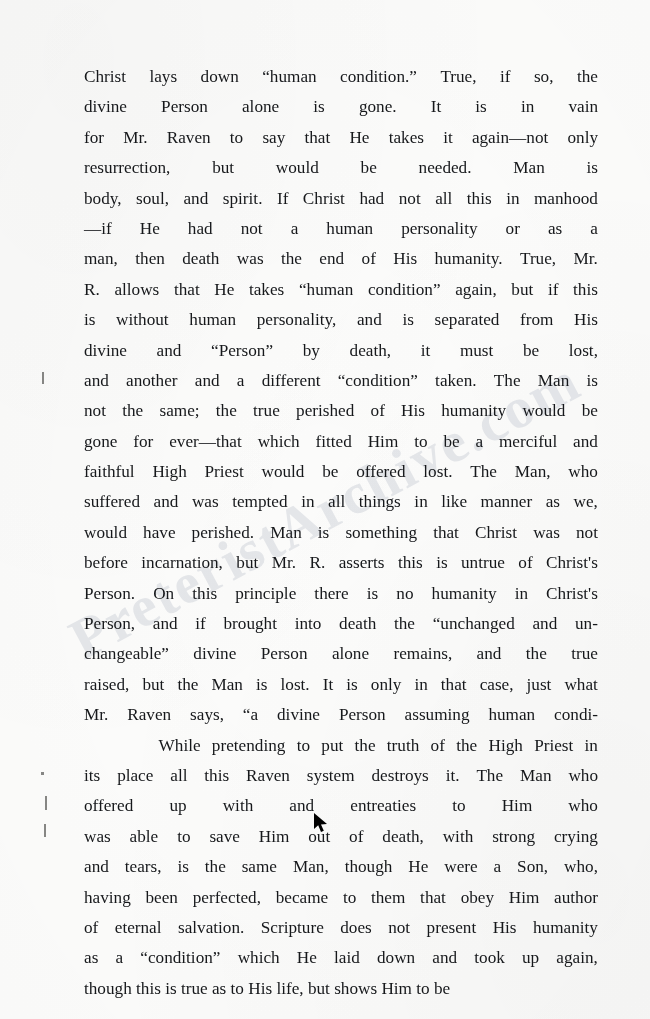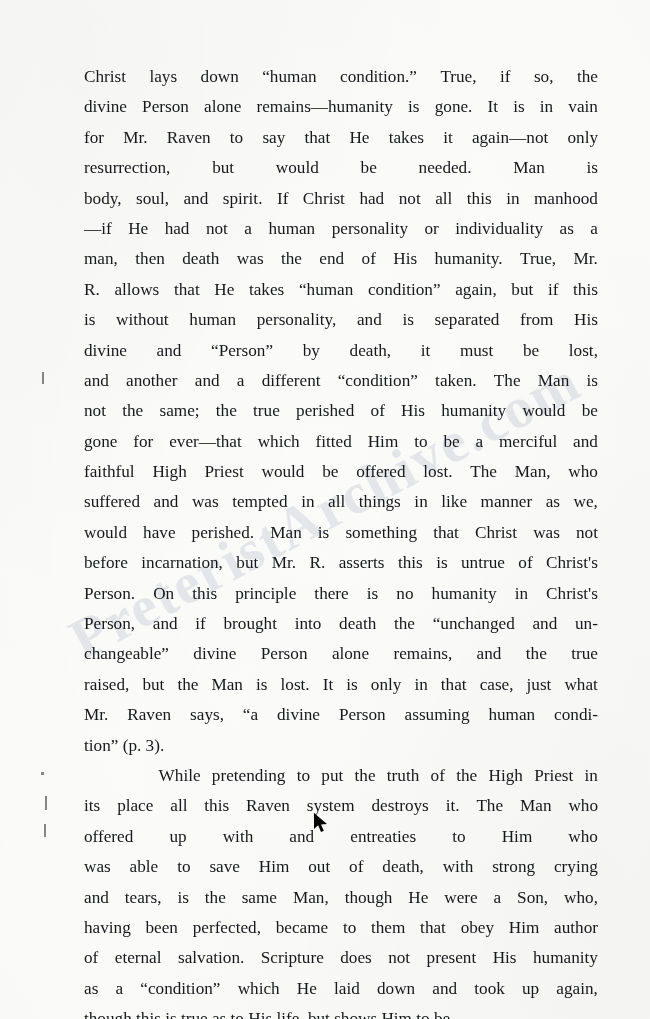--- a/index.html
+++ b/index.html
@@ -140,21 +140,20 @@
         <span class="w">condition.”</span>
         <span class="w">True,</span>
         <span class="w">if</span>
         <span class="w">so,</span>
         <span class="w">the</span>
       </div>
       <div class="line">
         <span class="w">divine</span>
         <span class="w">Person</span>
         <span class="w">alone</span>
-        <span class="w">remains—humanity</span>
         <span class="w">is</span>
         <span class="w">gone.</span>
         <span class="w">It</span>
         <span class="w">is</span>
         <span class="w">in</span>
         <span class="w">vain</span>
       </div>
       <div class="line">
         <span class="w">for</span>
         <span class="w">Mr.</span>
@@ -193,21 +192,20 @@
       </div>
       <div class="line">
         <span class="w">—if</span>
         <span class="w">He</span>
         <span class="w">had</span>
         <span class="w">not</span>
         <span class="w">a</span>
         <span class="w">human</span>
         <span class="w">personality</span>
         <span class="w">or</span>
-        <span class="w">individuality</span>
         <span class="w">as</span>
         <span class="w">a</span>
       </div>
       <div class="line">
         <span class="w">man,</span>
         <span class="w">then</span>
         <span class="w">death</span>
         <span class="w">was</span>
         <span class="w">the</span>
         <span class="w">end</span>
@@ -395,21 +393,20 @@
         <span class="w">Mr.</span>
         <span class="w">Raven</span>
         <span class="w">says,</span>
         <span class="w">“a</span>
         <span class="w">divine</span>
         <span class="w">Person</span>
         <span class="w">assuming</span>
         <span class="w">human</span>
         <span class="w">condi-</span>
       </div>
-      <div class="line last">tion” (p. 3).</div>
       <div class="line indent">
         <span style="display: inline-block; width: 26px;"></span>
         <span class="w">While</span>
         <span class="w">pretending</span>
         <span class="w">to</span>
         <span class="w">put</span>
         <span class="w">the</span>
         <span class="w">truth</span>
         <span class="w">of</span>
         <span class="w">the</span>

